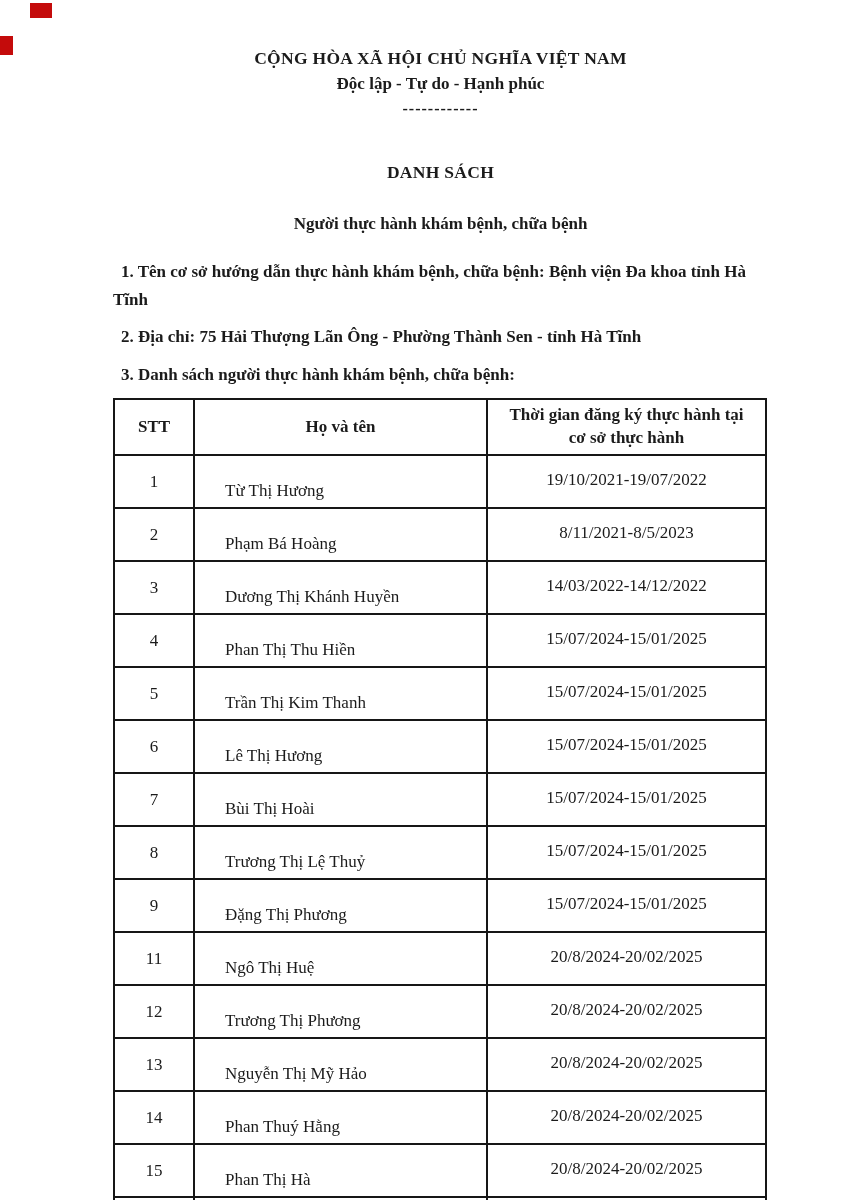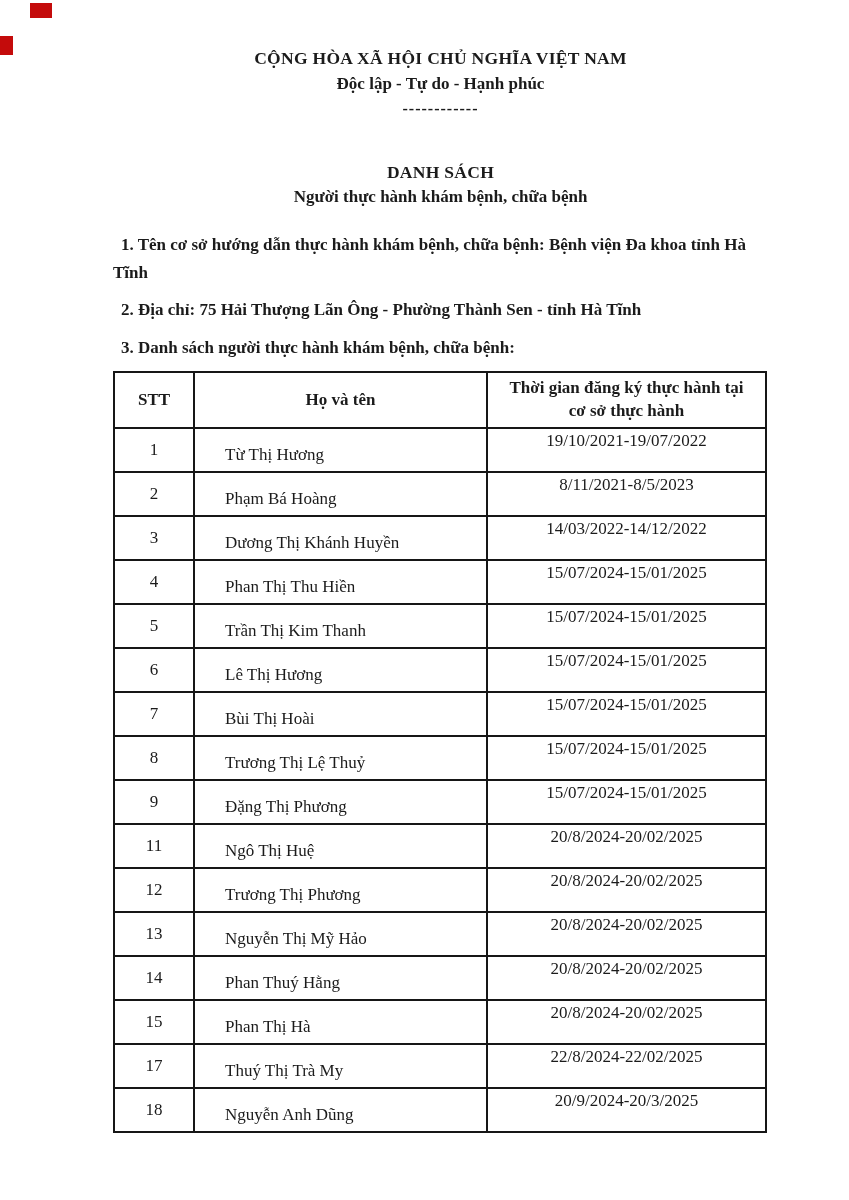--- a/index.html
+++ b/index.html
@@ -54,21 +54,21 @@
     letter-spacing: 1px;
   }
   .doc-title {
     margin-top: 44px;
     text-align: center;
     font-size: 17.5px;
     font-weight: bold;
     letter-spacing: 0.3px;
   }
   .doc-subtitle {
-    margin-top: 4px;
+    margin-top: 31px;
     text-align: center;
     font-size: 17px;
     font-weight: bold;
   }
   .paragraphs {
     margin-top: 24px;
     font-size: 17px;
     font-weight: bold;
   }
   .para {
@@ -109,21 +109,21 @@
   td.name {
     text-align: left;
     vertical-align: bottom;
     padding: 0 10px 6px 30px;
     white-space: nowrap;
     overflow: hidden;
   }
   td.period {
     text-align: center;
     vertical-align: top;
-    padding-top: 2px;
+    padding-top: 14px;
     white-space: nowrap;
     overflow: hidden;
   }
 </style>
 </head>
 <body>
 
 <div class="page">
 
   <div class="red-artifact-a" style="background: rgb(196, 11, 11);"></div>

